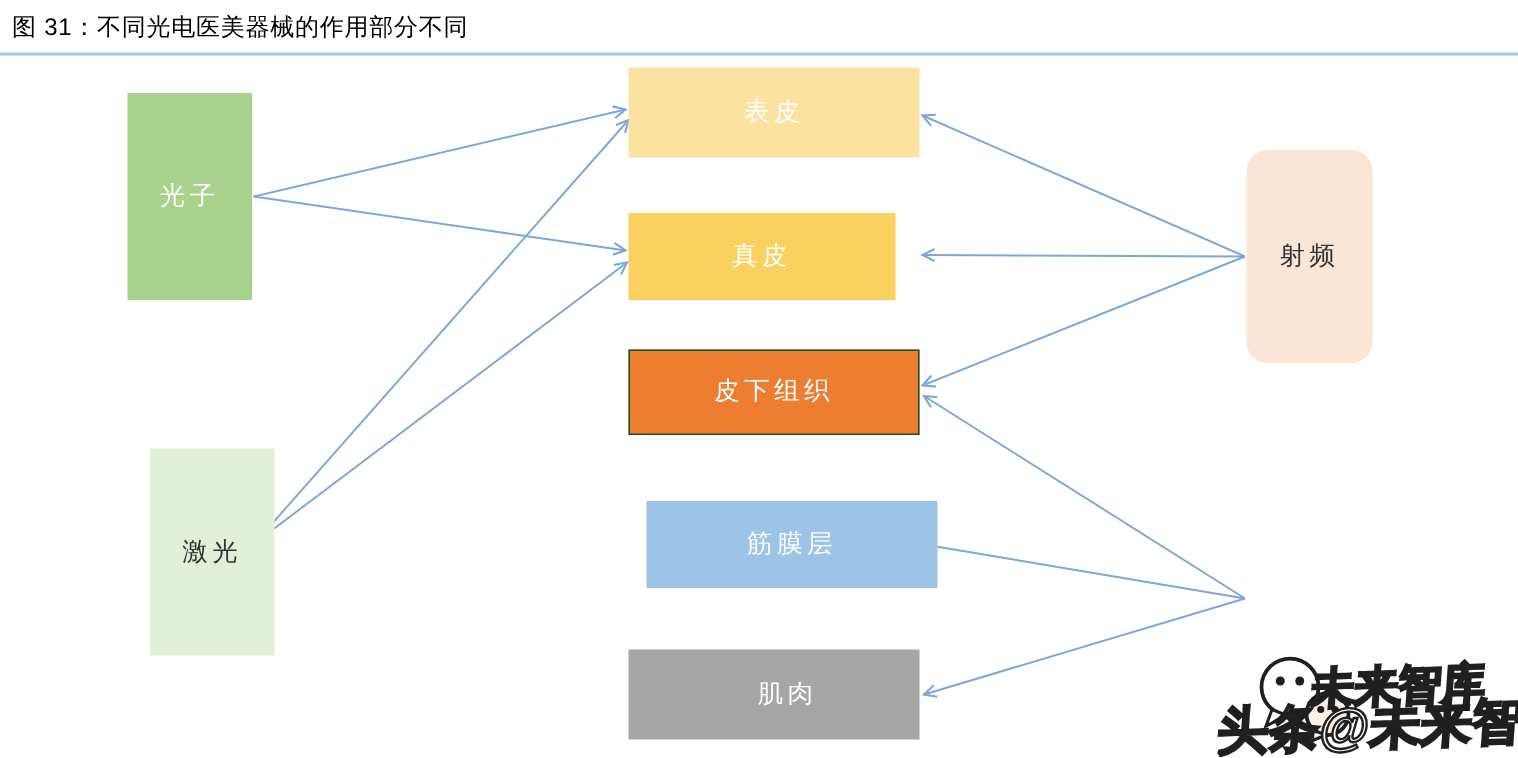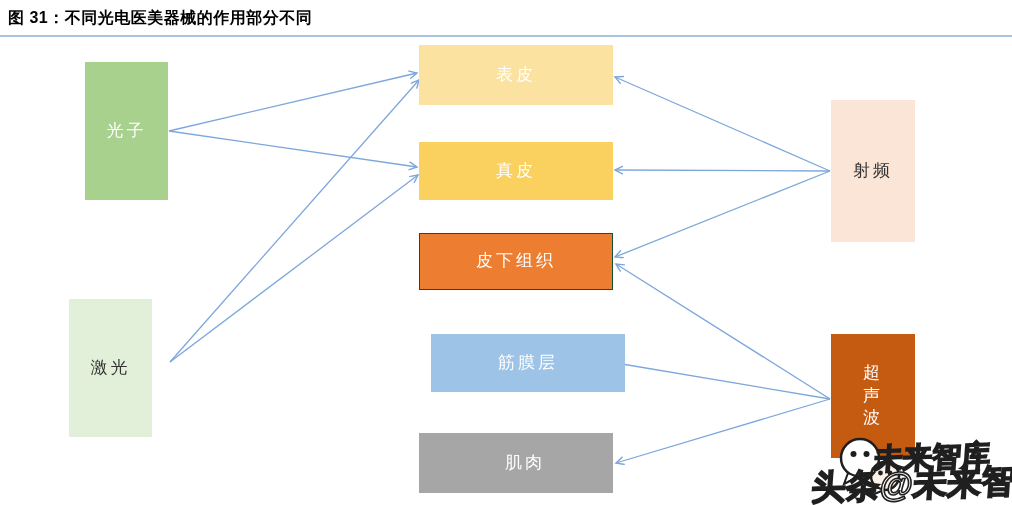--- a/index.html
+++ b/index.html
@@ -2,37 +2,37 @@
 <html><head>
 <meta charset="utf-8">
 <style>
   html,body{margin:0;padding:0;background:#fff;}
   #stage{
     position:relative;width:1012px;height:505px;background:#ffffff;
     font-family:"Liberation Sans","DejaVu Sans",sans-serif;overflow:hidden;
   }
   
   .fig-title{
-    position:absolute;left:8px;top:8px;font-size:16px;font-weight:bold;color:#000;
+    position:absolute;left:8px;top:8px;font-size:16px;font-weight:normal;color:#000;
     letter-spacing:0.5px;white-space:nowrap;
   }
   .title-rule{position:absolute;left:0;top:35px;width:1012px;height:2px;background:#a9c4df;}
   
   .node{
     position:absolute;display:flex;align-items:center;justify-content:center;
     text-align:center;font-size:17px;letter-spacing:3px;line-height:1.35;
     box-sizing:border-box;
   }
-  .node span{display:inline-block;}
+  .node span{display:inline-block;text-align:right;}
   
   #n-photon    {left:85px; top:62px;  width:83px; height:138px;}
-  #n-laser     {left:69px; top:299px; width:83px; height:138px;}
+  #n-laser     {left:100px; top:299px; width:83px; height:138px;}
   
   #n-epidermis {left:419px;top:45px;  width:194px;height:60px;}
-  #n-dermis    {left:419px;top:142px; width:194px;height:58px;}
+  #n-dermis    {left:419px;top:142px; width:178px;height:58px;}
   #n-subcutis  {left:419px;top:233px; width:194px;height:57px;border:1px solid #14532d;}
   #n-fascia    {left:419px;top:334px; width:194px;height:58px;}
   #n-muscle    {left:419px;top:433px; width:194px;height:60px;}
   
   #n-rf        {left:831px;top:100px; width:84px; height:142px;}
   #n-ultrasound{left:831px;top:334px; width:84px; height:124px;}
   #n-ultrasound span{width:2.3em;} 
   
   #arrows{position:absolute;left:0;top:0;pointer-events:none;}
   
@@ -89,25 +89,22 @@
   <div class="node" id="n-subcutis" style="background: rgb(237, 125, 49); color: rgb(255, 255, 255);">
     <span>皮下组织</span>
   </div>
   <div class="node" id="n-fascia" style="background: rgb(157, 195, 230); color: rgb(255, 255, 255); margin-left: 12px;">
     <span>筋膜层</span>
   </div>
   <div class="node" id="n-muscle" style="background: rgb(166, 166, 166); color: rgb(255, 255, 255); padding-left: 18px;">
     <span>肌肉</span>
   </div>
 
-  <div class="node" id="n-rf" style="background: rgb(251, 229, 214); color: rgb(51, 51, 51);">
+  <div class="node" id="n-rf" style="background: rgb(251, 229, 214); color: rgb(51, 51, 51); border-radius: 14px;">
     <span>射频</span>
-  </div>
-  <div class="node" id="n-ultrasound" style="background: rgb(197, 90, 17); color: rgb(255, 255, 255);">
-    <span>超声波</span>
   </div>
 
   <svg id="wm-icon" width="72" height="62" viewBox="0 0 72 62">
     <circle cx="24" cy="22" r="19" fill="#fff" stroke="#1f1f1f" stroke-width="2.5"></circle>
     <path d="M12 37 L8 48 L22 41 Z" fill="#fff" stroke="#1f1f1f" stroke-width="2"></path>
     <circle cx="17.5" cy="18" r="3" fill="#1f1f1f"></circle>
     <circle cx="30.5" cy="18" r="3" fill="#1f1f1f"></circle>
     <circle cx="49" cy="40" r="14" fill="#fdf0e6" stroke="#1f1f1f" stroke-width="2.5"></circle>
     <path d="M40 51 L36 59 L48 54 Z" fill="#fdf0e6" stroke="#1f1f1f" stroke-width="2"></path>
     <circle cx="44.5" cy="37" r="2.4" fill="#1f1f1f"></circle>

